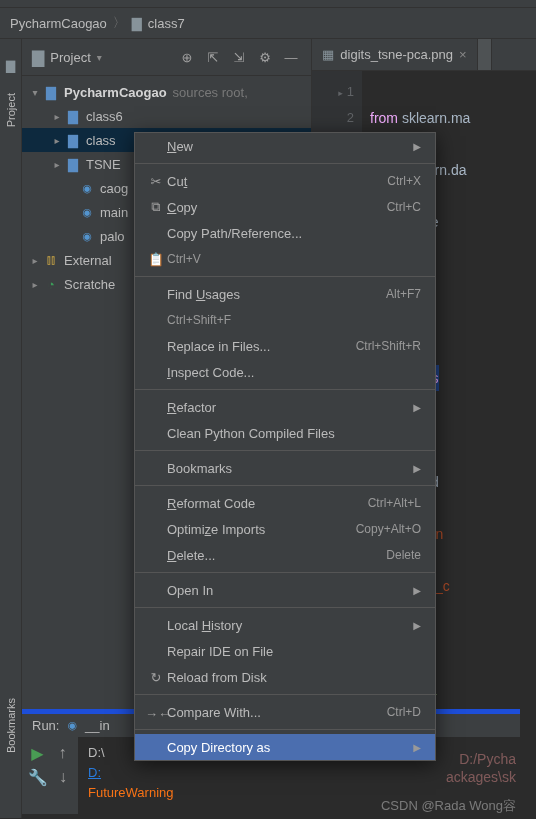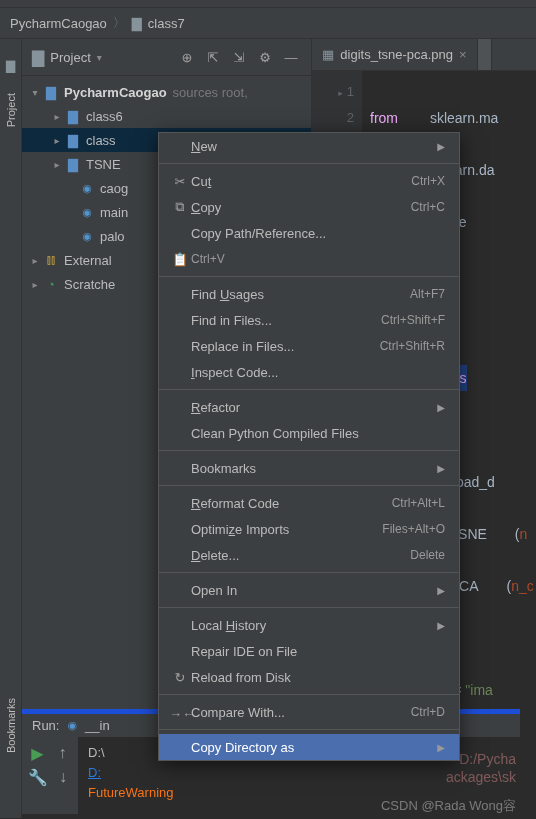--- a/index.html
+++ b/index.html
@@ -45,40 +45,40 @@
     .tab .close { color: #888; }
     .tab.extra { background: #4e5254; width: 14px; padding: 0; }
     
     .code-area { display: flex; flex: 1; overflow: hidden; }
     .gutter { width: 50px; background: #313335; text-align: right; padding: 8px 8px 0 0; color: #606366; font-family: "Consolas", monospace; font-size: 13px; line-height: 26px; }
     .gutter .gline { height: 26px; }
     .gutter .tri { color: #606366; display: inline-block; margin-right: 4px; font-size: 9px; }
     .code { flex: 1; padding: 8px 0 0 8px; font-family: "Consolas", monospace; font-size: 14px; line-height: 26px; white-space: pre; }
     .code .line { height: 26px; }
     .kw { color: #f0abfc; }
-    .id { color: #a9b7c6; padding-left: 28px; }
+    .id { color: #a9b7c6; }
     .str { color: #6a8759; }
     .fn { color: #a9b7c6; }
     .par { color: #aa4926; }
     .code .hl { background: #214283; display: inline-block; }
     
     .run-panel { position: absolute; bottom: 0; left: 22px; right: 16px; height: 110px; background: #2b2b2b; border-top: 5px solid #1d4ed8; }
     .run-header { display: flex; align-items: center; padding: 4px 10px; background: #3c3f41; font-size: 13px; gap: 8px; }
     .run-header .py-sm { color: #5394ce; font-size: 11px; }
     .run-body { display: flex; height: calc(100% - 28px); }
     .run-ctrls { width: 56px; display: flex; flex-direction: column; padding: 6px; gap: 4px; background: #3c3f41; }
     .run-ctrls .row { display: flex; gap: 6px; }
     .run-btn { width: 20px; height: 20px; display: inline-flex; align-items: center; justify-content: center; color: #a0a0a0; cursor: pointer; }
     .run-btn.play { color: #499c54; }
     .run-out { flex: 1; padding: 6px 10px; font-family: "Consolas", monospace; font-size: 13px; line-height: 20px; color: #bbbbbb; }
     .run-out .link { color: #287bde; text-decoration: underline; }
     .run-out .warn { color: #f97316; }
     
     
-    .context-menu { position: absolute; left: 134px; top: 132px; width: 302px; background: #3c3f41; border: 1px solid #555; box-shadow: 0 4px 20px rgba(0,0,0,0.6); font-size: 13px; z-index: 1000; margin-left: 24px; }
+    .context-menu { position: absolute; left: 134px; top: 132px; width: 302px; background: #3c3f41; border: 1px solid #555; box-shadow: 0 4px 20px rgba(0,0,0,0.6); font-size: 13px; z-index: 1000; }
     .menu-item { display: flex; align-items: center; padding: 4px 14px 4px 10px; height: 26px; cursor: pointer; color: #bbbbbb; }
     .menu-item.highlighted { background: #4b6eaf; color: #fff; }
     .menu-item .mi-icon { width: 22px; text-align: center; color: #a0a0a0; }
     .menu-item .mi-label { flex: 1; }
     .menu-item .mi-short { color: #999; font-size: 12px; }
     .menu-item .mi-arrow { color: #999; font-size: 10px; margin-left: 8px; }
     .menu-sep { height: 1px; background: #555; margin: 4px 0; }
     .u { text-decoration: underline; }
     
     .watermark { position: absolute; right: 20px; font-size: 14px; color: rgba(255,160,160,0.4); pointer-events: none; }
@@ -258,21 +258,20 @@
       <span class="mi-short">Ctrl+V</span>
     </div>
     <div class="menu-sep"></div>
     <div class="menu-item">
       <span class="mi-icon"></span>
       <span class="mi-label">Find <span class="u">U</span>sages</span>
       <span class="mi-short">Alt+F7</span>
     </div>
     <div class="menu-item">
       <span class="mi-icon"></span>
-      <span class="mi-label">Find in Files...</span>
       <span class="mi-short">Ctrl+Shift+F</span>
     </div>
     <div class="menu-item">
       <span class="mi-icon"></span>
       <span class="mi-label">Replace in Files...</span>
       <span class="mi-short">Ctrl+Shift+R</span>
     </div>
     <div class="menu-item">
       <span class="mi-icon"></span>
       <span class="mi-label"><span class="u">I</span>nspect Code...</span>
@@ -295,21 +294,21 @@
     </div>
     <div class="menu-sep"></div>
     <div class="menu-item">
       <span class="mi-icon"></span>
       <span class="mi-label"><span class="u">R</span>eformat Code</span>
       <span class="mi-short">Ctrl+Alt+L</span>
     </div>
     <div class="menu-item">
       <span class="mi-icon"></span>
       <span class="mi-label">Optimi<span class="u">z</span>e Imports</span>
-      <span class="mi-short">Files+Alt+O</span>
+      <span class="mi-short">Copy+Alt+O</span>
     </div>
     <div class="menu-item">
       <span class="mi-icon"></span>
       <span class="mi-label"><span class="u">D</span>elete...</span>
       <span class="mi-short">Delete</span>
     </div>
     <div class="menu-sep"></div>
     <div class="menu-item">
       <span class="mi-icon"></span>
       <span class="mi-label">Open In</span>

